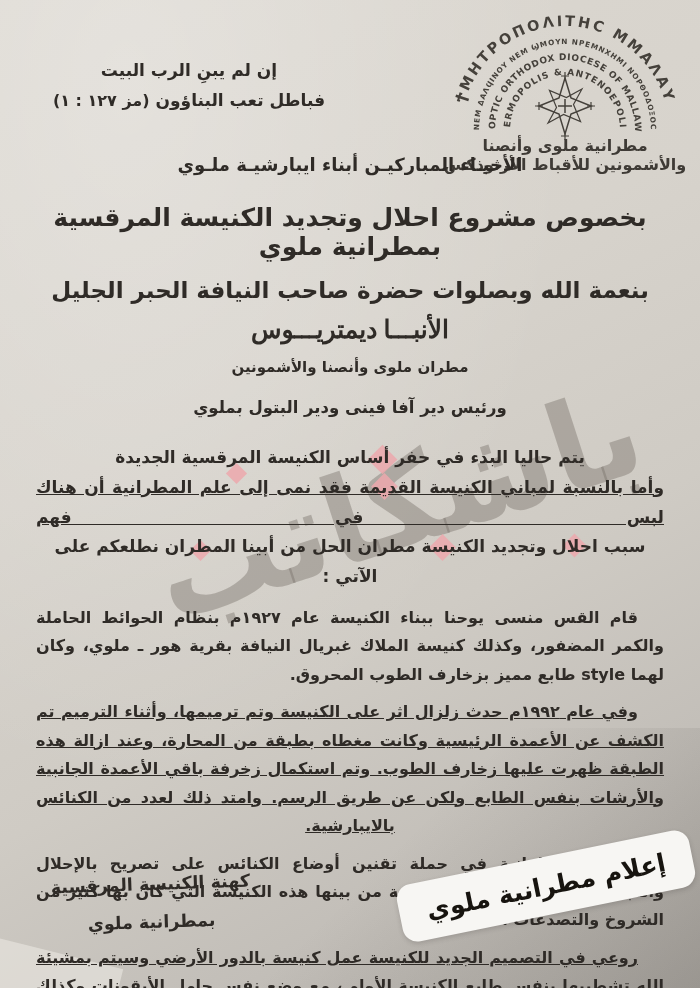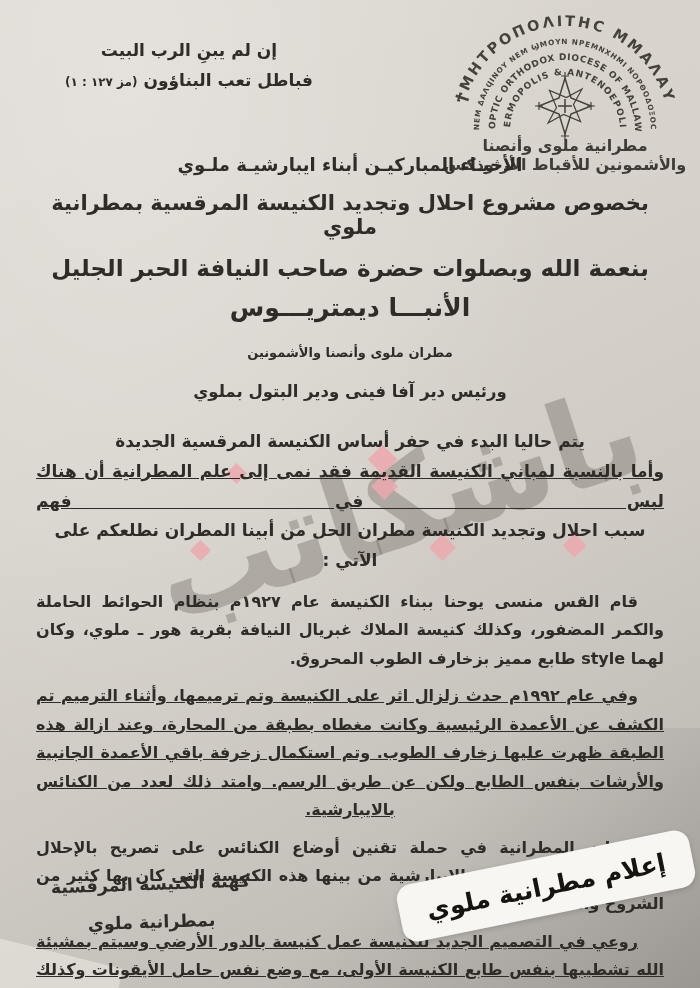--- a/index.html
+++ b/index.html
@@ -27,35 +27,35 @@
   .wm-diamond{position:absolute;background:rgba(236,168,173,0.85);transform:rotate(45deg);}
   .d1{left:372px;top:449px;width:21px;height:21px;}
   .d2{left:375px;top:477px;width:19px;height:19px;}
   .d3{left:229px;top:466px;width:15px;height:15px;}
   .d4{left:433px;top:538px;width:19px;height:19px;}
   .d5{left:193px;top:543px;width:15px;height:15px;}
   .d6{left:566px;top:537px;width:17px;height:17px;}
 
   
   .quote{
-    position:absolute;top:36px;left:44px;width:290px;z-index:2;
+    position:absolute;top:56px;left:44px;width:290px;z-index:2;
     direction:rtl;text-align:center;font-size:17px;line-height:1.75;
   }
-  .quote .ref{font-size:12px;text-align:center;}
+  .quote .ref{font-size:16px;text-align:center;}
   .seal{position:absolute;top:10px;left:438px;width:254px;z-index:2;text-align:center;}
   .seal svg{display:block;}
   .seal-caption{direction:rtl;font-size:16px;margin-top:-4px;letter-spacing:0;color:#3f3b36;}
 
   
   .content{position:absolute;top:154px;left:36px;width:628px;z-index:2;direction:rtl;text-align:center;}
   .h1{font-size:18px;letter-spacing:0;}
-  .h2{font-size:21px;margin-top:16px;}
+  .h2{font-size:25px;margin-top:28px;}
   .grace{font-size:23px;margin-top:16px;}
-  .bishop{font-size:25px;margin-top:12px;}
-  .t1{font-size:13px;margin-top:23px;}
+  .bishop{font-size:25px;margin-top:12px;font-family:Liberation Serif, serif;}
+  .t1{font-size:15px;margin-top:14px;}
   .t2{font-size:16.5px;margin-top:22px;}
   .intro{margin-top:26px;font-size:17px;line-height:1.75;}
   .intro-full{text-align:justify;text-align-last:justify;text-decoration:underline;}
   .bodytext{margin-top:12px;font-size:16px;line-height:1.78;text-align:justify;}
   .bodytext p{margin:0 0 9px;text-indent:26px;}
   .bodytext p.center-last{text-align-last:center;text-decoration:underline;}
 
   
   .signature{
     position:absolute;top:866px;left:46px;width:210px;z-index:3;

